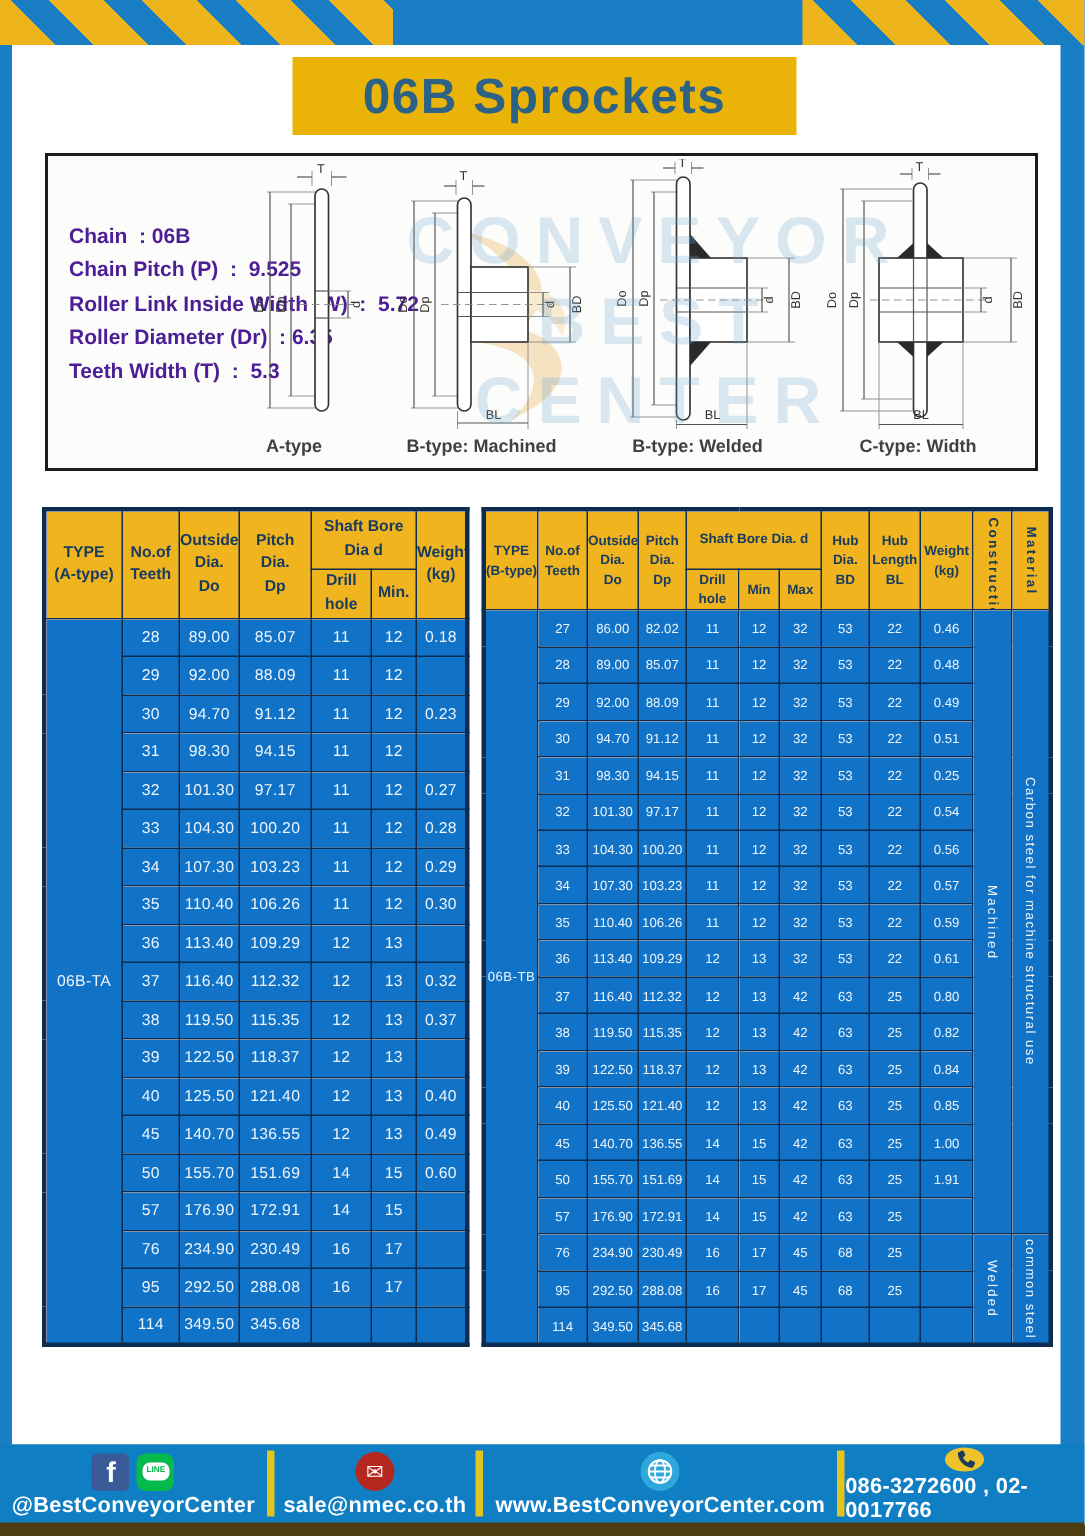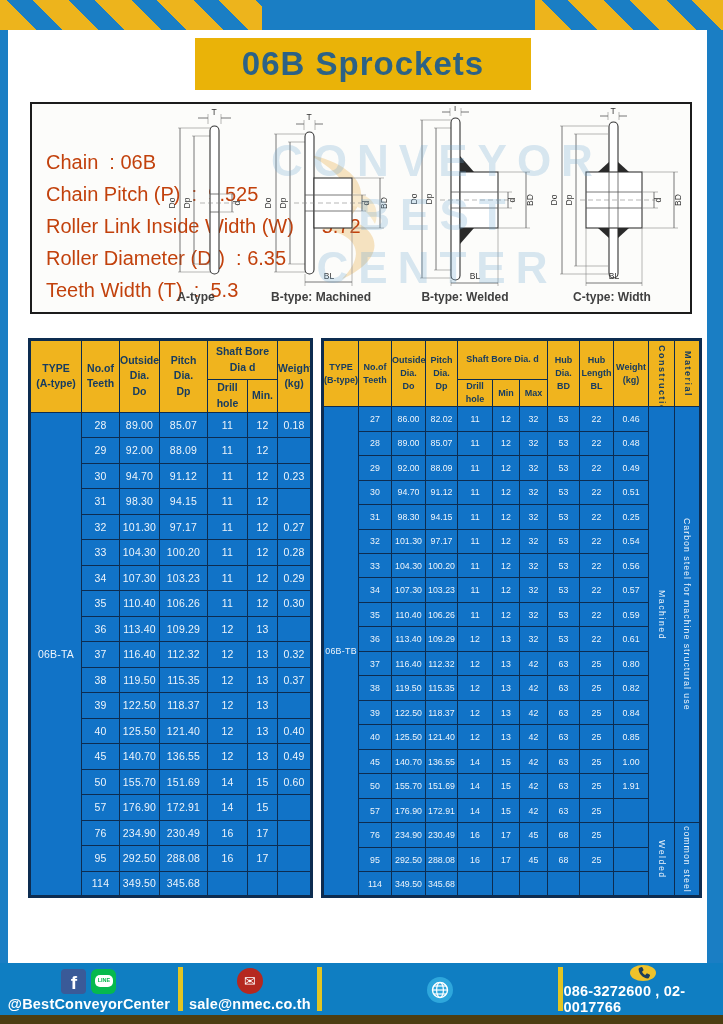--- a/index.html
+++ b/index.html
@@ -19,21 +19,21 @@
   
   .page-panel { position:absolute; left:8px; top:30px; width:699px; height:933px; background:#ffffff; }
   
   .title-banner { position:absolute; left:187px; top:8px; width:336px; height:52px;
     background:#eab308; display:flex; align-items:center; justify-content:center; }
   .title-banner h1 { font-size:33px; font-weight:bold; color:#2c6286; letter-spacing:1px; }
   
   .diagram-box { position:absolute; left:22px; top:72px; width:662px; height:212px;
     border:2px solid #1c1c1c; background:#fcfcfa; overflow:hidden; }
   .spec-block { position:absolute; left:14px; top:42px; z-index:2; }
-  .spec-line { font-size:20px; font-weight:normal; color:#c2410c; line-height:1.6; white-space:pre; }
+  .spec-line { font-size:14px; font-weight:bold; color:#4c1d95; line-height:1.6; white-space:pre; }
   .watermark { position:absolute; left:170px; top:30px; width:470px; z-index:3;
     text-align:center; pointer-events:none; }
   .watermark div { font-size:44px; font-weight:bold; letter-spacing:10px;
     color:rgba(110,165,210,0.26); line-height:1.22; }
   .wm-logo { position:absolute; left:255px; top:30px; z-index:1; opacity:0.3; }
   .figures { position:absolute; right:4px; bottom:4px; display:flex; align-items:flex-end; z-index:2; }
   .figure { display:flex; flex-direction:column; align-items:center; }
   .figure svg { display:block; }
   .fig-caption { font-size:12px; color:#404040; margin-top:2px; padding-bottom:4px;font-weight:bold; }
   .dline { stroke:#555; stroke-width:0.8; fill:none; }
@@ -745,20 +745,21 @@
   <div class="fdivider"></div>
   <div class="fgroup fg-web">
     <svg width="26" height="26" viewBox="0 0 26 26">
       <circle cx="13" cy="13" r="13" fill="#2ea7dc"></circle>
       <circle cx="13" cy="13" r="7.5" fill="none" stroke="#fff" stroke-width="1.4"></circle>
       <ellipse cx="13" cy="13" rx="3.4" ry="7.5" fill="none" stroke="#fff" stroke-width="1.2"></ellipse>
       <line x1="5.5" y1="13" x2="20.5" y2="13" stroke="#fff" stroke-width="1.2"></line>
       <line x1="6.5" y1="9" x2="19.5" y2="9" stroke="#fff" stroke-width="1.2"></line>
       <line x1="6.5" y1="17" x2="19.5" y2="17" stroke="#fff" stroke-width="1.2"></line>
     </svg>
+    <div class="ftext">www.BestConveyorCenter.com</div>
   </div>
   <div class="fdivider"></div>
   <div class="fgroup fg-phone">
     <span class="ic-circle ic-phone">
       <svg width="15" height="15" viewBox="0 0 20 20">
         <path d="M4.2 2.8 7 1.4c.6-.3 1.3 0 1.6.6l1.3 2.7c.2.5.1 1.1-.3 1.5L8 7.6c.9 2 2.4 3.5 4.4 4.4l1.4-1.6c.4-.4 1-.5 1.5-.3l2.7 1.3c.6.3.9 1 .6 1.6l-1.4 2.8c-.3.5-.8.9-1.4.8C9.3 16 4 10.7 3.4 4.2c-.1-.6.3-1.1.8-1.4z" fill="#1c3d5a"></path>
       </svg>
     </span>
     <div class="ftext">086-3272600 , 02-0017766</div>
   </div>

